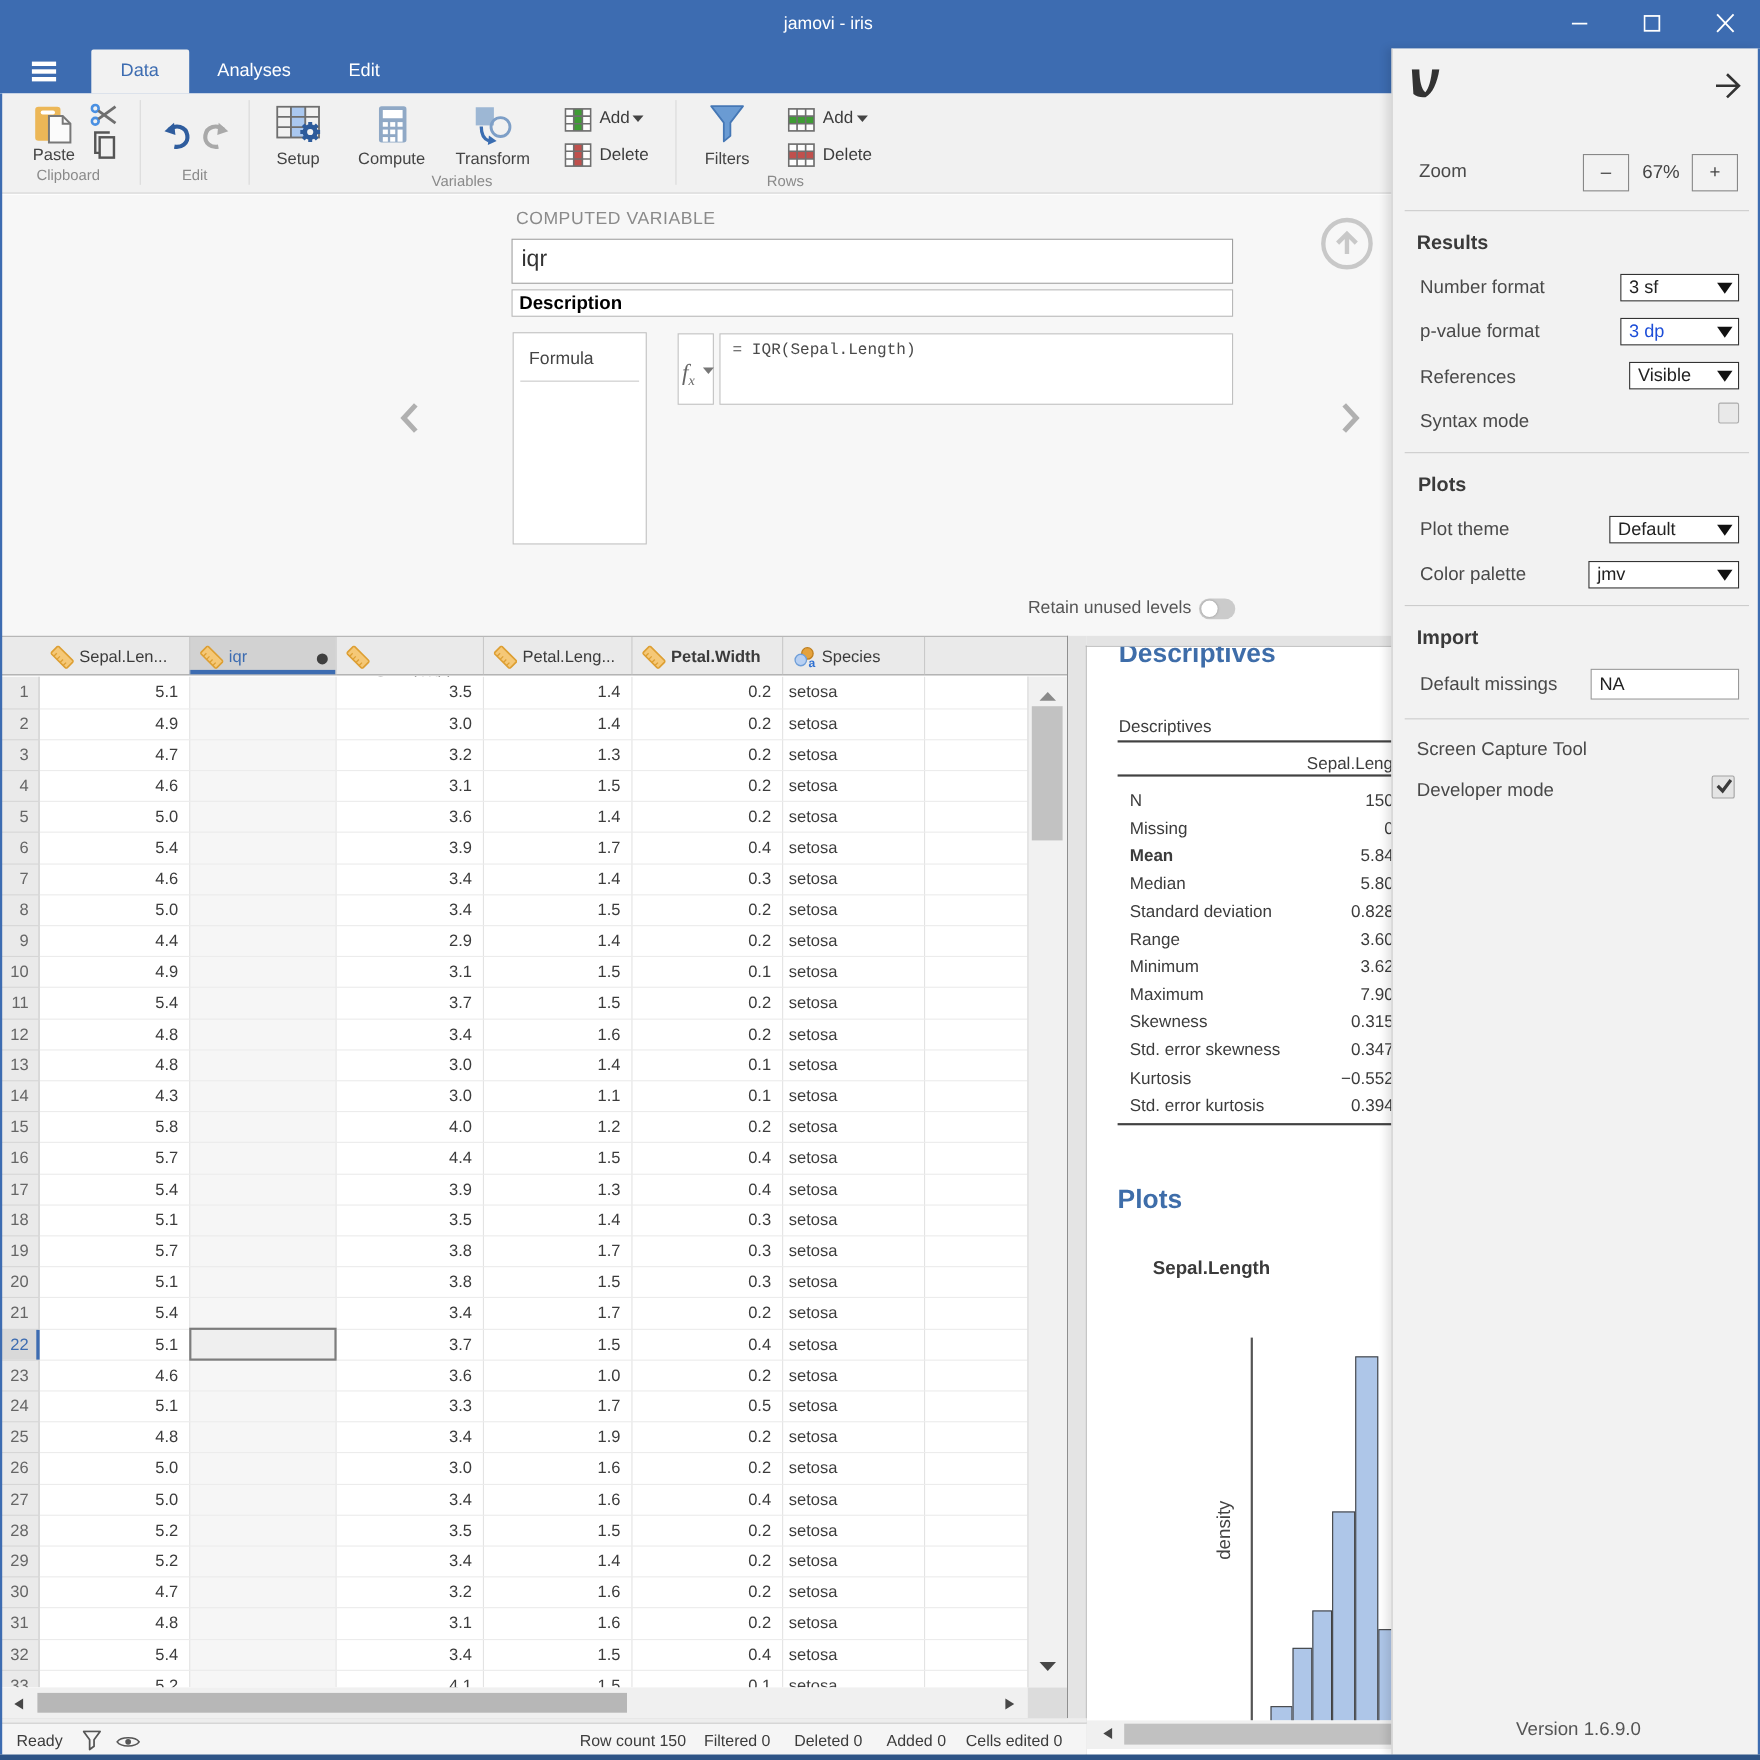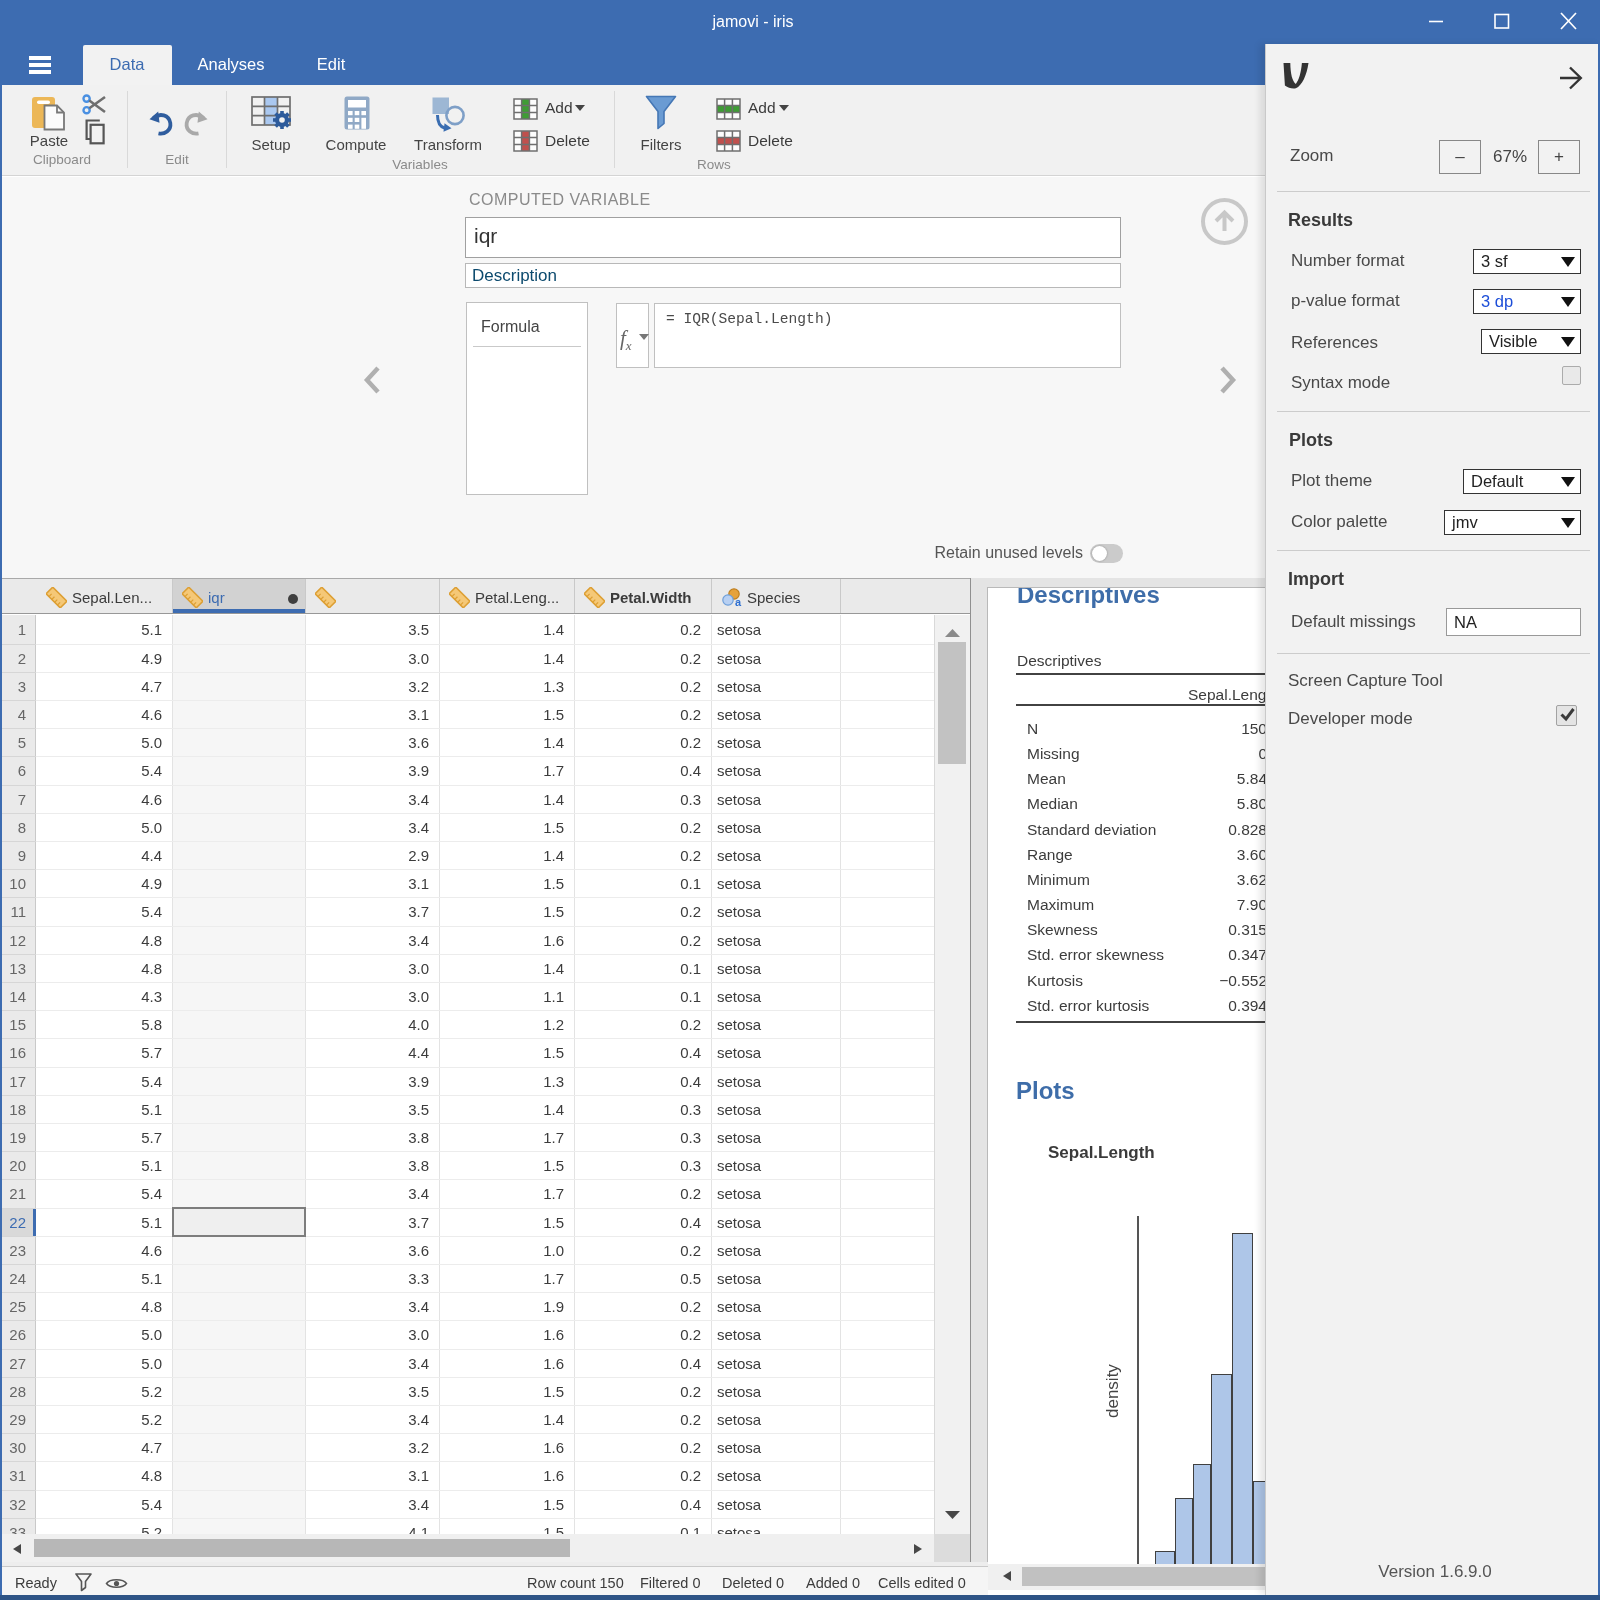--- a/index.html
+++ b/index.html
@@ -144,21 +144,21 @@
         <line x1="1" y1="14.5" x2="24" y2="14.5"></line>
 </g>
     </svg>
 <div style="position:absolute;left:748px;top:132px;font-size:15.5px;color:#3c3c3c;font-weight:normal;white-space:nowrap;">Delete</div>
 <div style="position:absolute;left:714px;top:157px;transform:translateX(-50%);font-size:13.5px;color:#8a8a8a;font-weight:normal;white-space:nowrap;">Rows</div>
 <div style="position:absolute;left:0;top:177px;width:1265px;height:401px;background:#f7f7f7;"></div>
 <div style="position:absolute;left:469px;top:191px;font-size:16px;color:#8a8a8a;font-weight:normal;white-space:nowrap;letter-spacing:0.5px;">COMPUTED VARIABLE</div>
 <div style="position:absolute;left:465px;top:217px;width:656px;height:41px;background:#fff;border:1px solid #a0a0a0;"></div>
 <div style="position:absolute;left:474px;top:224px;font-size:21px;color:#333;font-weight:normal;white-space:nowrap;">iqr</div>
 <div style="position:absolute;left:465px;top:263px;width:656px;height:25px;background:#fff;border:1px solid #b8b8b8;"></div>
-<div style="position:absolute;left:472px;top:266px;font-size:17px;color:#0c4a6e;font-weight:normal;white-space:nowrap;">Description</div>
+<div style="position:absolute;left:472px;top:266px;font-size:17px;color:#000000;font-weight:bold;white-space:nowrap;">Description</div>
 <div style="position:absolute;left:466px;top:302px;width:122px;height:193px;background:#fff;border:1px solid #c0c0c0;"></div>
 <div style="position:absolute;left:481px;top:318px;font-size:16px;color:#444;font-weight:normal;white-space:nowrap;">Formula</div>
 <div style="position:absolute;left:473px;top:346px;width:108px;height:1px;background:#c9c9c9;"></div>
 <div style="position:absolute;left:616px;top:303px;width:33px;height:65px;background:#fff;border:1px solid #c0c0c0;"></div>
 <div style="position:absolute;left:620px;top:326px;font-size:21px;color:#666;font-weight:normal;white-space:nowrap;"><span style="font-family:'Liberation Serif',serif;font-style:italic;font-size:21px;color:#666;">f<sub style="font-size:13px;">x</sub></span></div>
 <div style="position:absolute;left:639px;top:334px;width:0;height:0;border-left:5px solid transparent;border-right:5px solid transparent;border-top:6px solid #777;"></div>
 <div style="position:absolute;left:654px;top:303px;width:467px;height:65px;background:#fff;border:1px solid #c0c0c0;"></div>
 <div style="position:absolute;left:666px;top:311px;font-size:14.6px;color:#4a4a4a;font-weight:normal;white-space:nowrap;font-family:'Liberation Mono',monospace;">= IQR(Sepal.Length)</div>
 <svg style="position:absolute;left:361px;top:365px" width="22" height="30" viewBox="0 0 22 30">
 <path d="M17 3 L6 15 L17 27" fill="none" stroke="#b0b0b0" stroke-width="4.5"></path>
@@ -552,21 +552,21 @@
 <div style="position:absolute;left:988px;top:588px;width:277px;height:976px;overflow:hidden;">
 <div style="position:absolute;left:29px;top:-7px;font-size:24px;color:#3e6da9;font-weight:bold;white-space:nowrap;">Descriptives</div>
 <div style="position:absolute;left:29px;top:64px;font-size:15.5px;color:#3c3c3c;font-weight:normal;white-space:nowrap;">Descriptives</div>
 <div style="position:absolute;left:28px;top:85px;width:300px;height:2px;background:#424242;"></div>
 <div style="position:absolute;left:200px;top:98px;font-size:15.5px;color:#3c3c3c;font-weight:normal;white-space:nowrap;">Sepal.Leng</div>
 <div style="position:absolute;left:28px;top:116px;width:300px;height:2px;background:#424242;"></div>
 <div style="position:absolute;left:39px;top:132px;font-size:15.5px;color:#3c3c3c;font-weight:normal;white-space:nowrap;">N</div>
 <div style="position:absolute;left:-121px;top:132px;width:400px;text-align:right;font-size:15.5px;color:#3c3c3c;font-weight:normal;white-space:nowrap;">150</div>
 <div style="position:absolute;left:39px;top:157px;font-size:15.5px;color:#3c3c3c;font-weight:normal;white-space:nowrap;">Missing</div>
 <div style="position:absolute;left:-121px;top:157px;width:400px;text-align:right;font-size:15.5px;color:#3c3c3c;font-weight:normal;white-space:nowrap;">0</div>
-<div style="position:absolute;left:39px;top:182px;font-size:15.5px;color:#3c3c3c;font-weight:normal;white-space:nowrap;text-align:right;">Mean</div>
+<div style="position:absolute;left:39px;top:182px;font-size:15.5px;color:#3c3c3c;font-weight:bold;white-space:nowrap;text-align:right;">Mean</div>
 <div style="position:absolute;left:-121px;top:182px;width:400px;text-align:right;font-size:15.5px;color:#3c3c3c;font-weight:normal;white-space:nowrap;">5.84</div>
 <div style="position:absolute;left:39px;top:207px;font-size:15.5px;color:#3c3c3c;font-weight:normal;white-space:nowrap;">Median</div>
 <div style="position:absolute;left:-121px;top:207px;width:400px;text-align:right;font-size:15.5px;color:#3c3c3c;font-weight:normal;white-space:nowrap;">5.80</div>
 <div style="position:absolute;left:39px;top:233px;font-size:15.5px;color:#3c3c3c;font-weight:normal;white-space:nowrap;">Standard deviation</div>
 <div style="position:absolute;left:-121px;top:233px;width:400px;text-align:right;font-size:15.5px;color:#3c3c3c;font-weight:normal;white-space:nowrap;">0.828</div>
 <div style="position:absolute;left:39px;top:258px;font-size:15.5px;color:#3c3c3c;font-weight:normal;white-space:nowrap;">Range</div>
 <div style="position:absolute;left:-121px;top:258px;width:400px;text-align:right;font-size:15.5px;color:#3c3c3c;font-weight:normal;white-space:nowrap;">3.60</div>
 <div style="position:absolute;left:39px;top:283px;font-size:15.5px;color:#3c3c3c;font-weight:normal;white-space:nowrap;">Minimum</div>
 <div style="position:absolute;left:-121px;top:283px;width:400px;text-align:right;font-size:15.5px;color:#3c3c3c;font-weight:normal;white-space:nowrap;">3.62</div>
 <div style="position:absolute;left:39px;top:308px;font-size:15.5px;color:#3c3c3c;font-weight:normal;white-space:nowrap;">Maximum</div>

